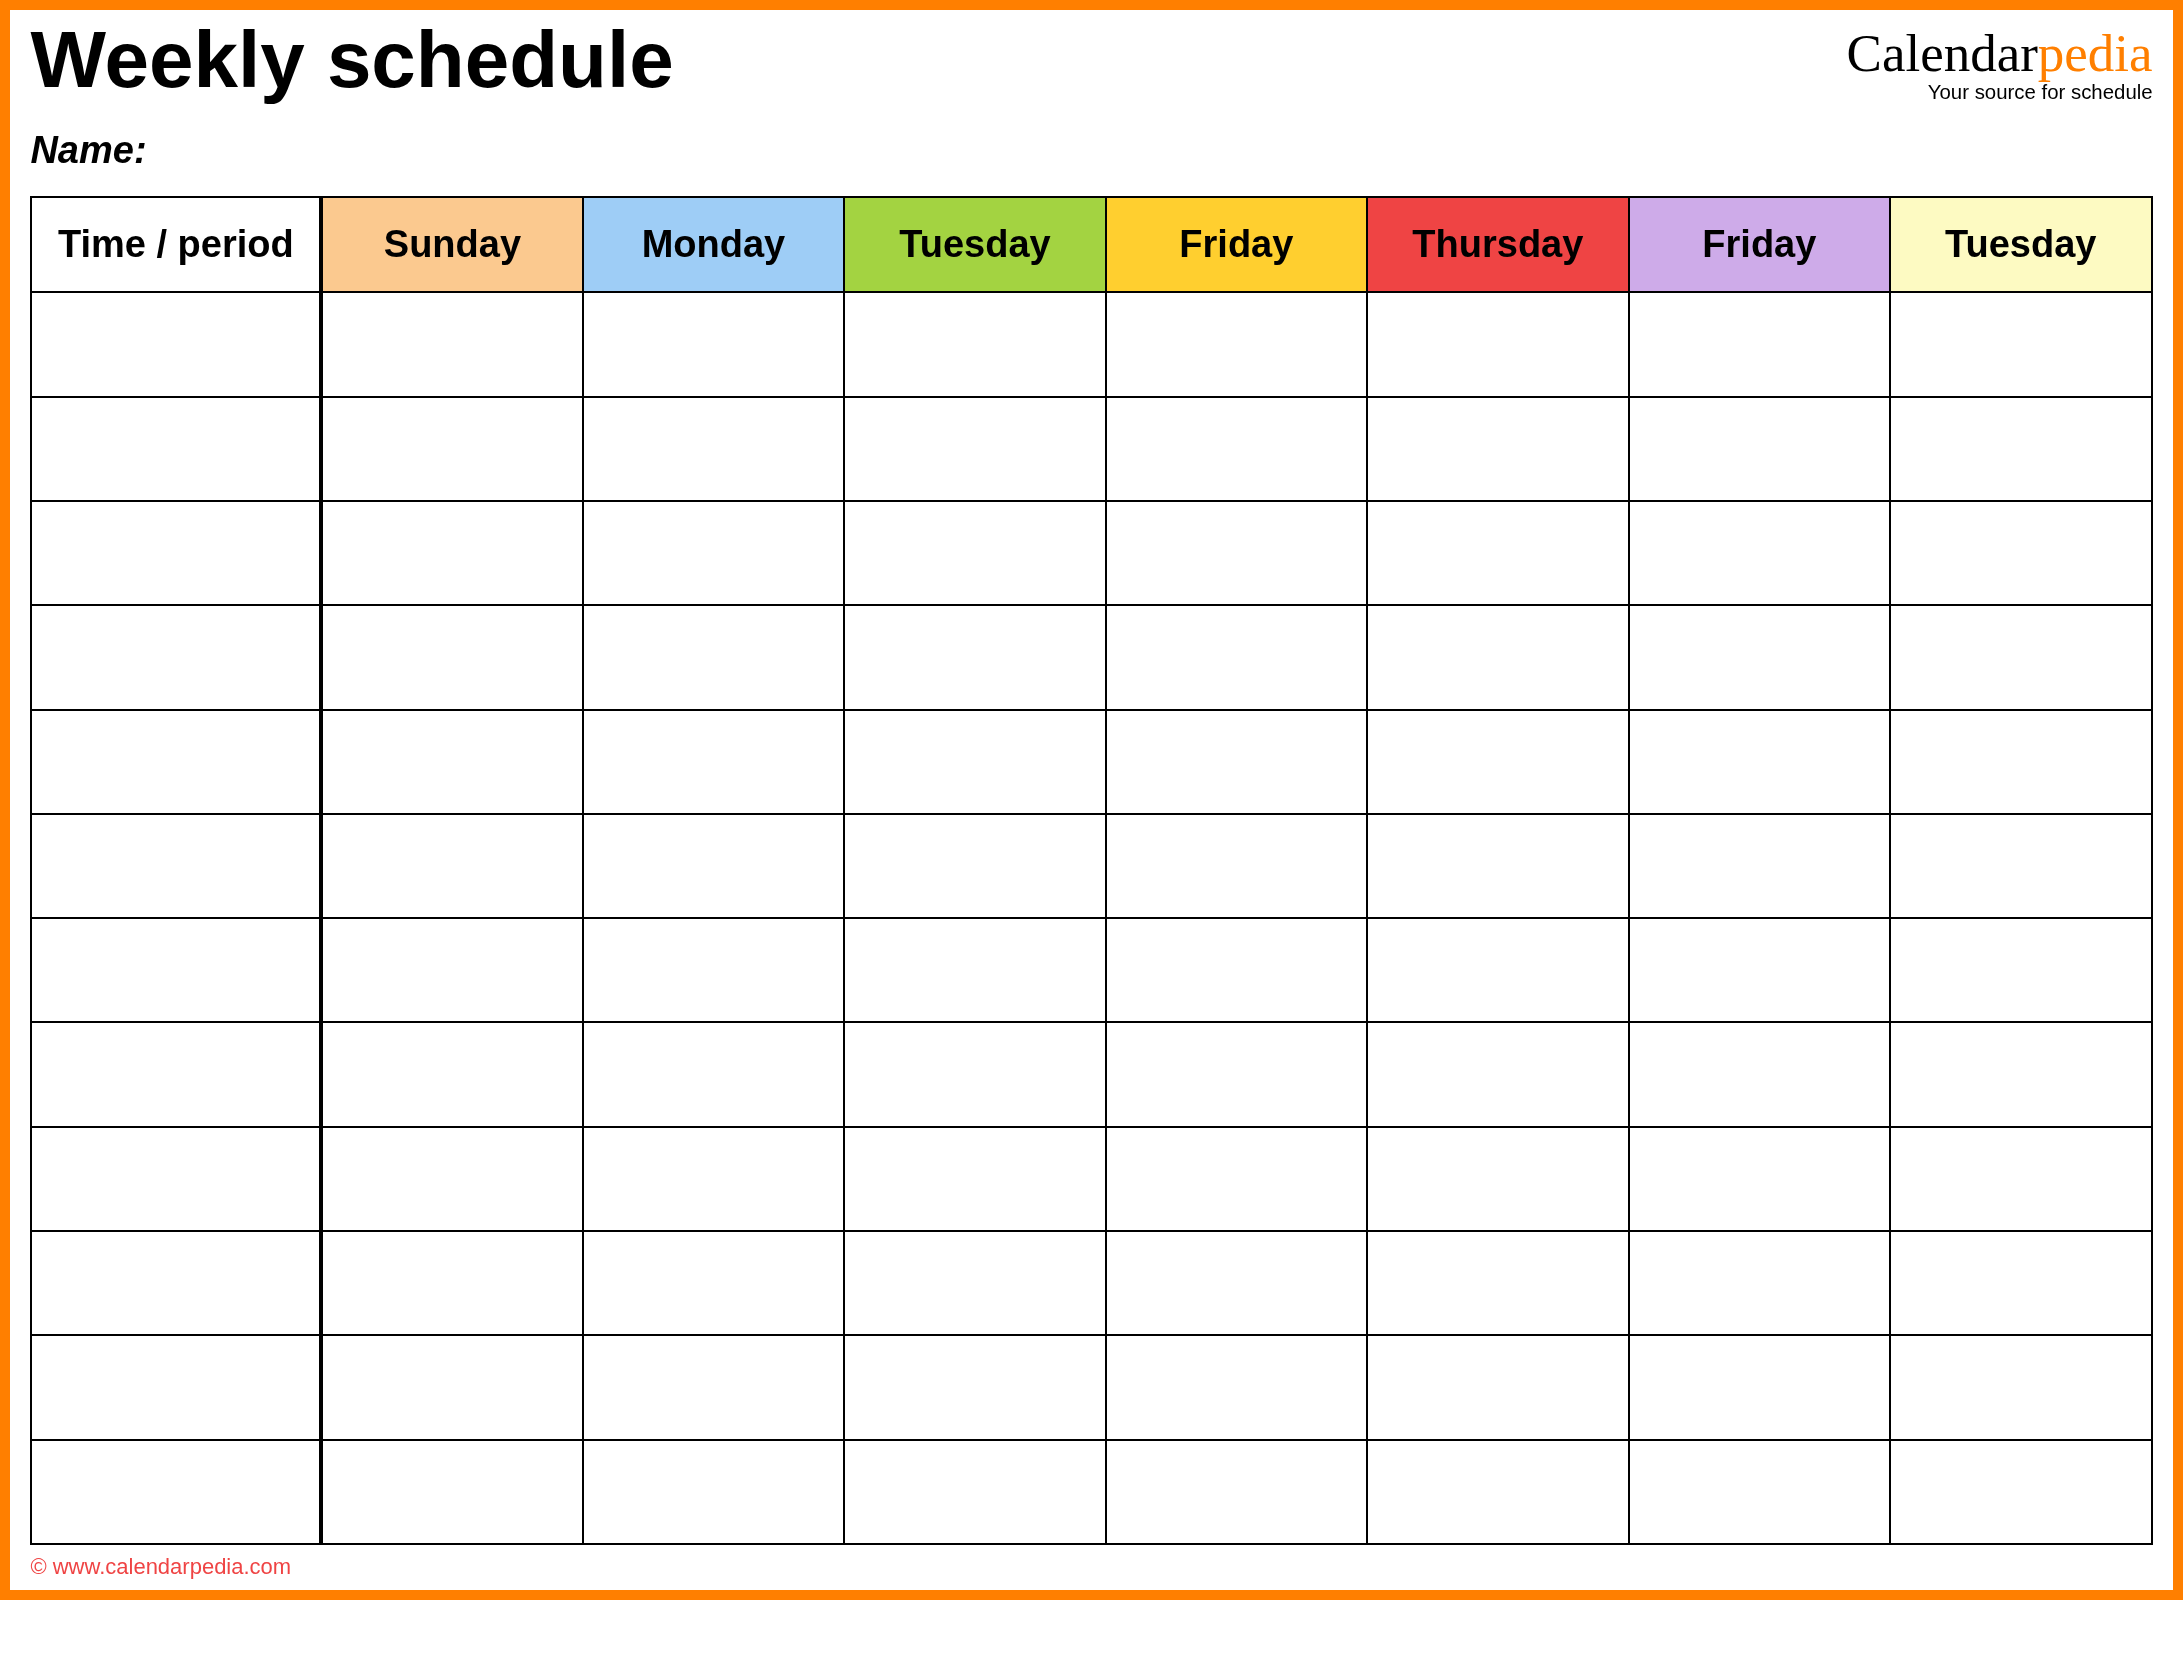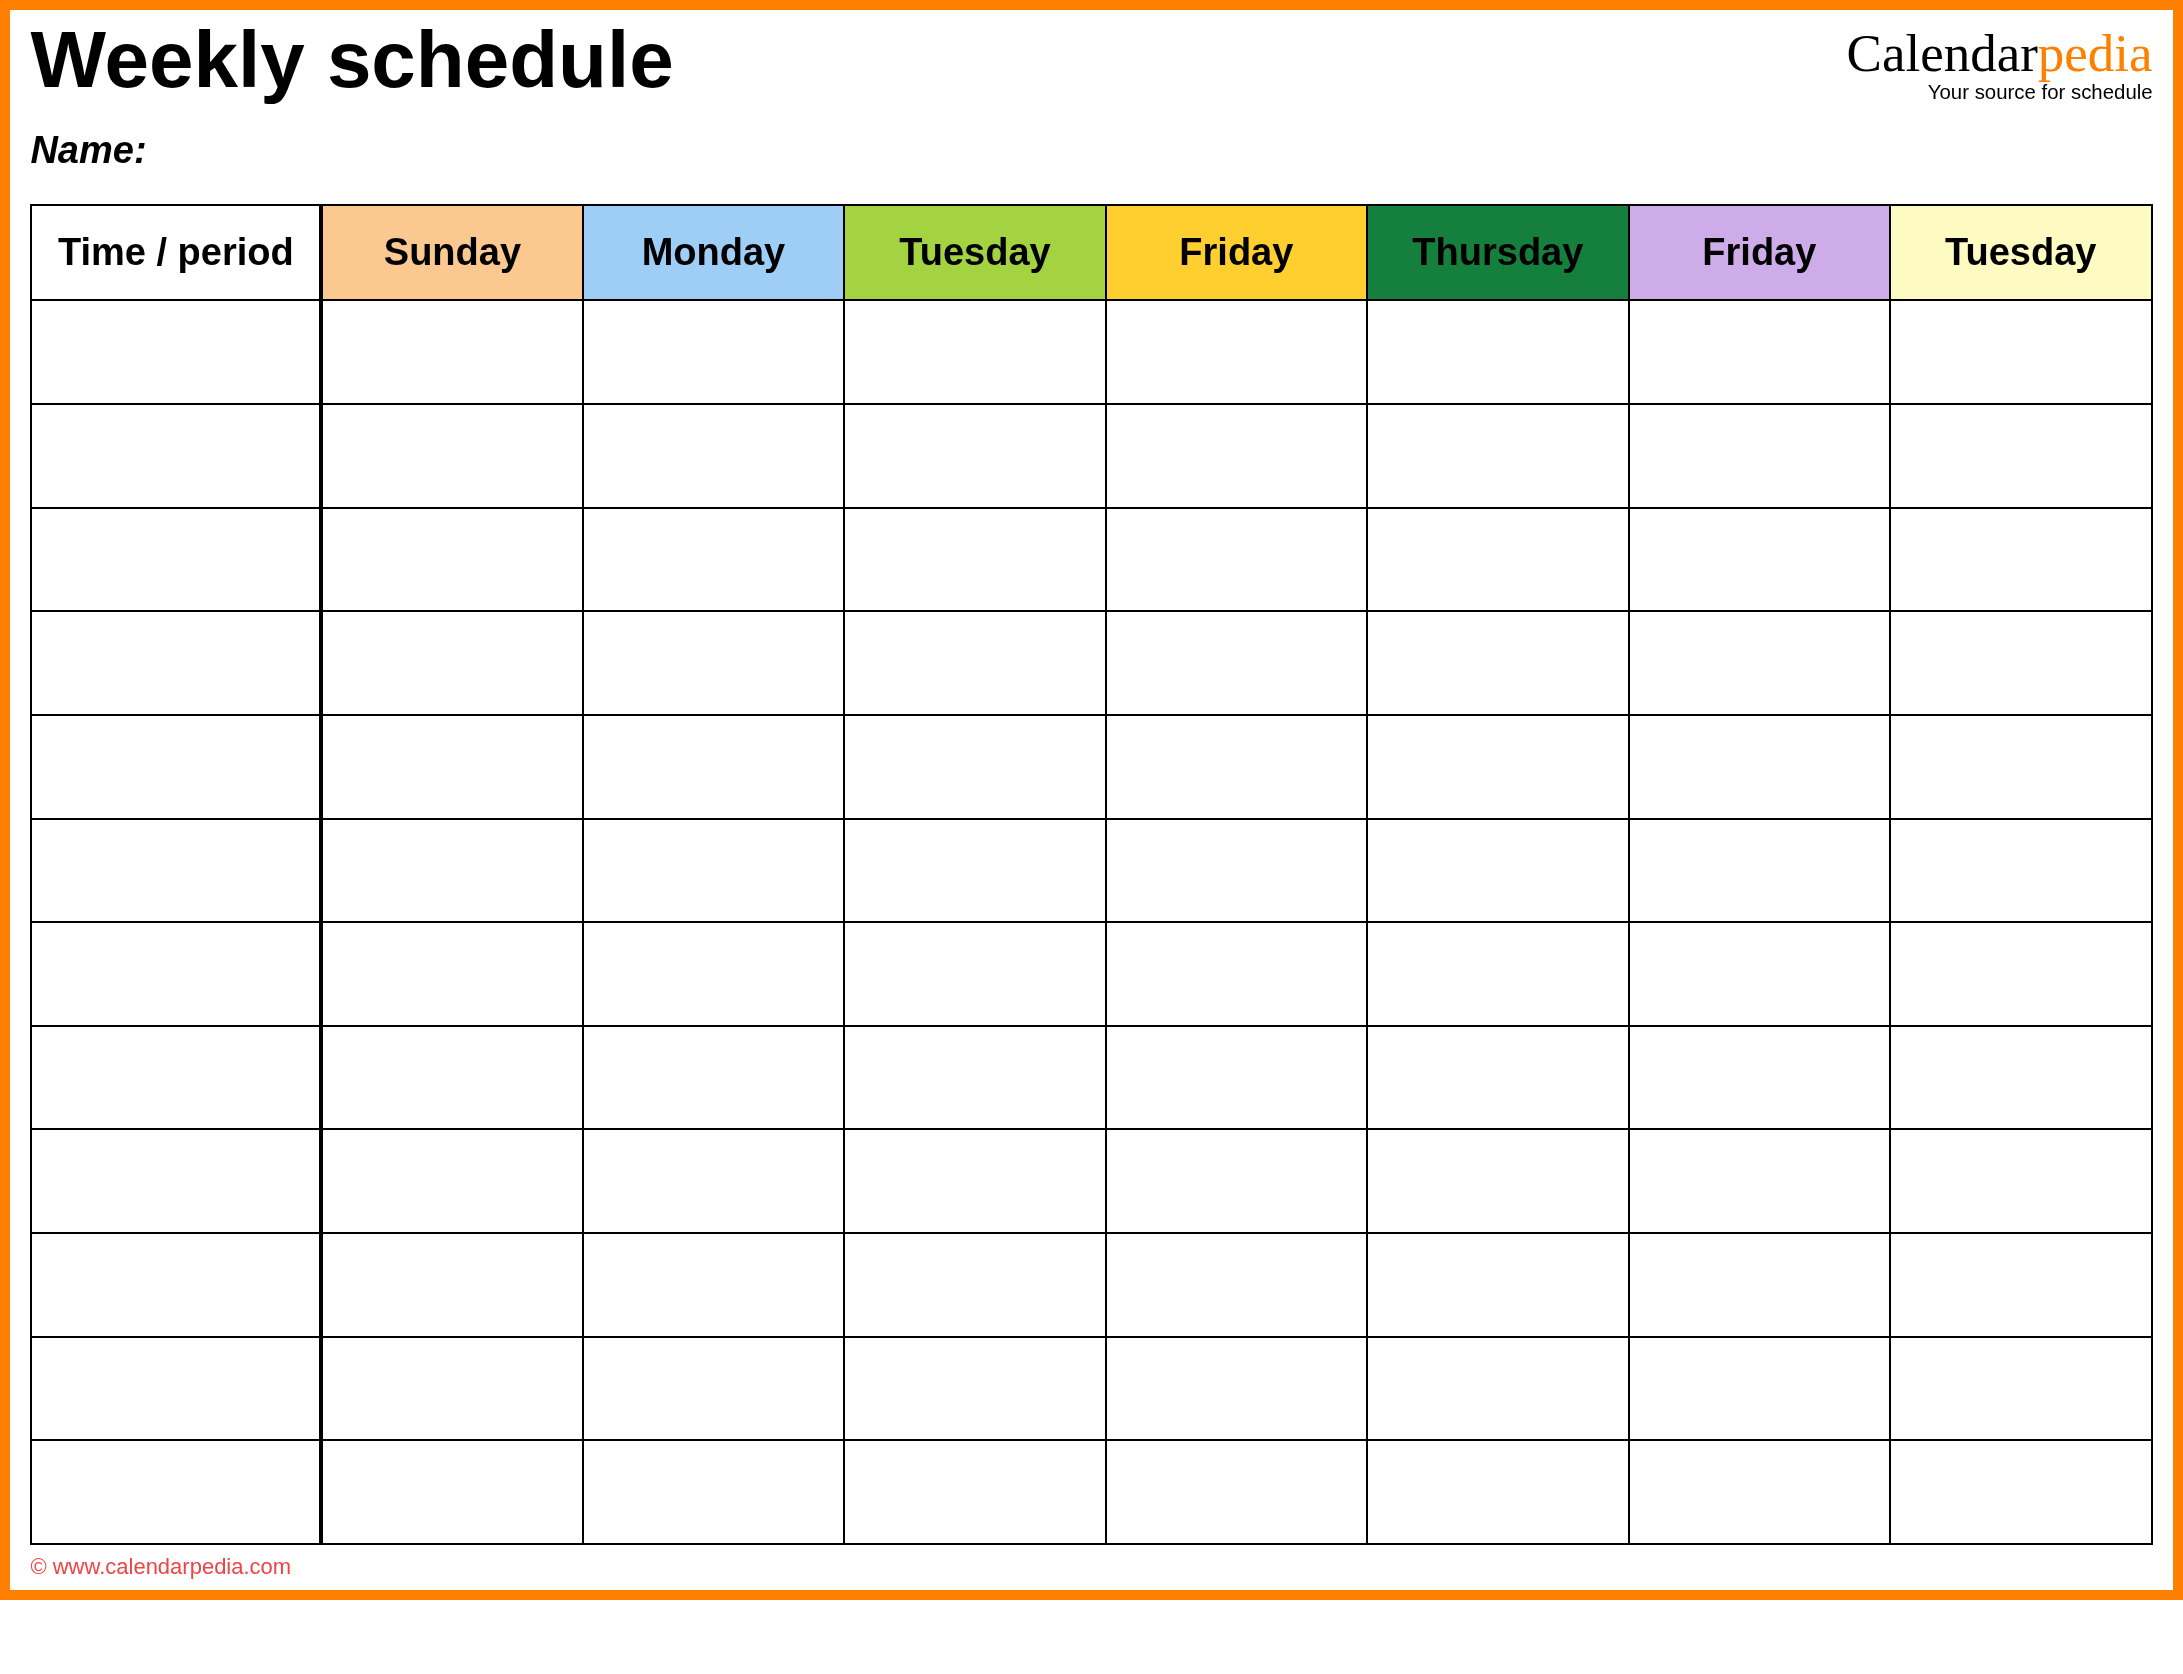--- a/index.html
+++ b/index.html
@@ -54,21 +54,21 @@
     margin-top: 1.5px;
   }
   .name-row {
     font-size: 38px;
     font-weight: bold;
     color: #000;
     margin-top: 27px;
     font-style: italic;
   }
   .schedule-table {
-    margin-top: 32px;
+    margin-top: 24px;
     border-collapse: collapse;
     width: 100%;
     flex: 1;
     border-radius: 6px;
   }
   .schedule-table th,
   .schedule-table td {
     border: 2.2px solid #000;
     padding: 0;
   }
@@ -118,21 +118,21 @@
   <div class="name-row">Name:</div>
 
   <table class="schedule-table">
     <thead>
       <tr id="header-row">
           <th class="col-time" style="background: rgb(255, 255, 255);">Time / period</th>
           <th class="col-day" style="background: rgb(251, 201, 143);">Sunday</th>
           <th class="col-day" style="background: rgb(158, 205, 246);">Monday</th>
           <th class="col-day" style="background: rgb(163, 211, 65);">Tuesday</th>
           <th class="col-day" style="background: rgb(255, 207, 47);">Friday</th>
-          <th class="col-day" style="background: #15803d;">Thursday</th>
+          <th class="col-day" style="background: #ef4444;">Thursday</th>
           <th class="col-day" style="background: rgb(206, 171, 233);">Friday</th>
           <th class="col-day" style="background: rgb(253, 250, 194);">Tuesday</th>
         </tr>
     </thead>
     <tbody id="table-body">
         <tr>
           <td></td>
           <td></td>
           <td></td>
           <td></td>

